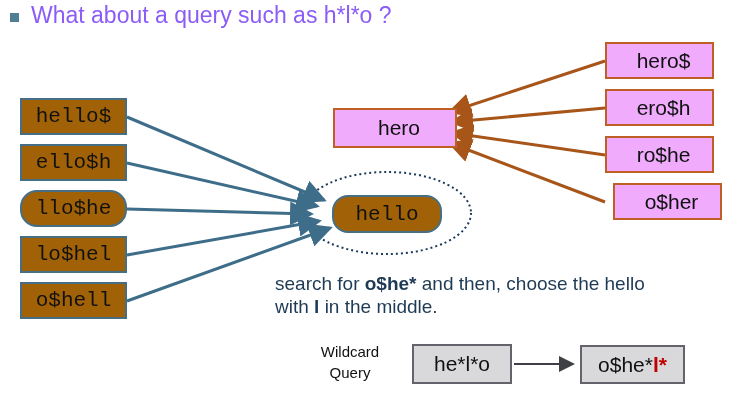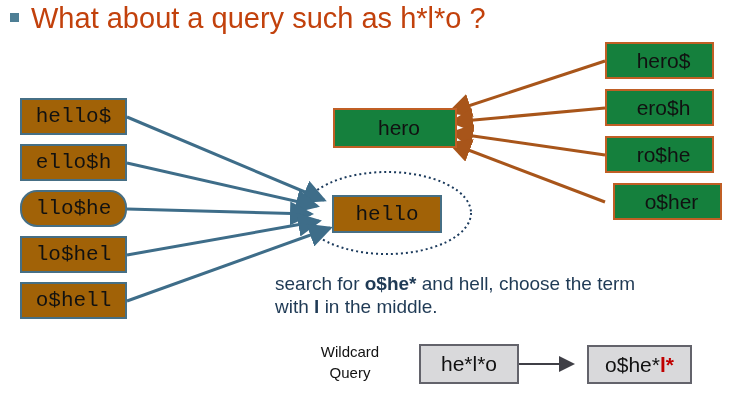--- a/index.html
+++ b/index.html
@@ -3,31 +3,31 @@
 <meta charset="utf-8">
 <style>
   html,body{margin:0;padding:0;background:#fff;}
   .slide{
     position:relative;width:755px;height:400px;background:#ffffff;
     font-family:"Liberation Sans", sans-serif;overflow:hidden;
   }
   .title-row{position:absolute;left:0;top:0;width:755px;height:40px;}
   .bullet{position:absolute;left:10px;top:13px;width:9px;height:9px;background:#4e7f95;}
   .title-text{
-    position:absolute;left:31px;top:2px;font-size:29px;color:#c2410c;
+    position:absolute;left:31px;top:2px;font-size:23px;color:#8b5cf6;
     letter-spacing:0px;white-space:nowrap;
   }
   svg.wires{position:absolute;left:0;top:0;width:755px;height:400px;pointer-events:none;}
   .node{
     position:absolute;display:flex;align-items:center;justify-content:center;
     font-size:21px;color:#111;box-sizing:border-box;background:#fff;
   }
   .blue-node{background:#a16207;border:2px solid #466f85;font-family:Liberation Mono, monospace;}
-  .orange-node{background:#15803d;border:2px solid #c05f25;padding-left:8px;}
-  .gray-node{background:#d9d9db;border:2px solid #63636b;font-size:21px;margin-left:7px;}
+  .orange-node{background:#f0abfc;border:2px solid #c05f25;padding-left:8px;}
+  .gray-node{background:#d9d9db;border:2px solid #63636b;font-size:21px;}
   .note{
     position:absolute;left:275px;top:272px;width:470px;
     font-size:19px;line-height:23px;color:#1f3a55;
   }
   .note b{font-weight:bold;}
   .wc-label{
     position:absolute;left:293px;top:341px;width:114px;text-align:center;
     font-size:15px;line-height:21px;color:#111;
   }
   .red{color:#c00000;font-weight:bold;}
@@ -70,31 +70,31 @@
 
     <line x1="514" y1="364" x2="573" y2="364" stroke="#3f3f46" stroke-width="2" marker-end="url(#ah-gray)"></line>
   </svg>
 
   <div class="node blue-node" style="left:20px;top:98px;width:107px;height:37px;">hello$</div>
   <div class="node blue-node" style="left:20px;top:144px;width:107px;height:37px;">ello$h</div>
   <div class="node blue-node" style="left:20px;top:190px;width:107px;height:37px;border-radius:17px;">llo$he</div>
   <div class="node blue-node" style="left:20px;top:236px;width:107px;height:37px;">lo$hel</div>
   <div class="node blue-node" style="left:20px;top:282px;width:107px;height:37px;">o$hell</div>
 
-  <div class="node blue-node" style="left:332px;top:195px;width:110px;height:38px;">hello</div>
+  <div class="node blue-node" style="left:332px;top:195px;width:110px;height:38px;border-radius:16px;">hello</div>
 
   <div class="node orange-node" style="left:333px;top:108px;width:124px;height:40px;">hero</div>
 
   <div class="node orange-node" style="left:605px;top:42px;width:109px;height:37px;">hero$</div>
   <div class="node orange-node" style="left:605px;top:89px;width:109px;height:37px;">ero$h</div>
   <div class="node orange-node" style="left:605px;top:136px;width:109px;height:37px;">ro$he</div>
   <div class="node orange-node" style="left:605px;top:183px;width:109px;height:37px;margin-left:8px;">o$her</div>
 
   <div class="note">
-    <span>search for </span><b>o$he*</b><span> and hell, choose the term</span><br>
+    <span>search for </span><b>o$he*</b><span> and then, choose the hello</span><br>
     <span>with </span><b>l</b><span> in the middle.</span>
   </div>
 
   <div class="wc-label">
     <span>Wildcard</span><br>
     <span>Query</span>
   </div>
   <div class="node gray-node" style="left:412px;top:344px;width:100px;height:40px;">he*l*o</div>
   <div class="node gray-node" style="left:580px;top:345px;width:105px;height:39px;">
     <span>o$he*</span>

